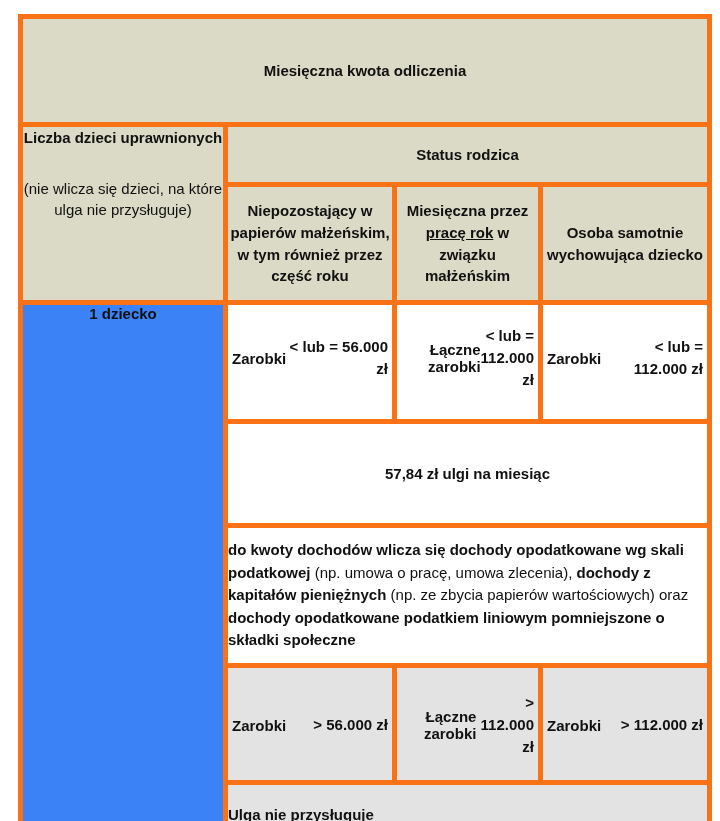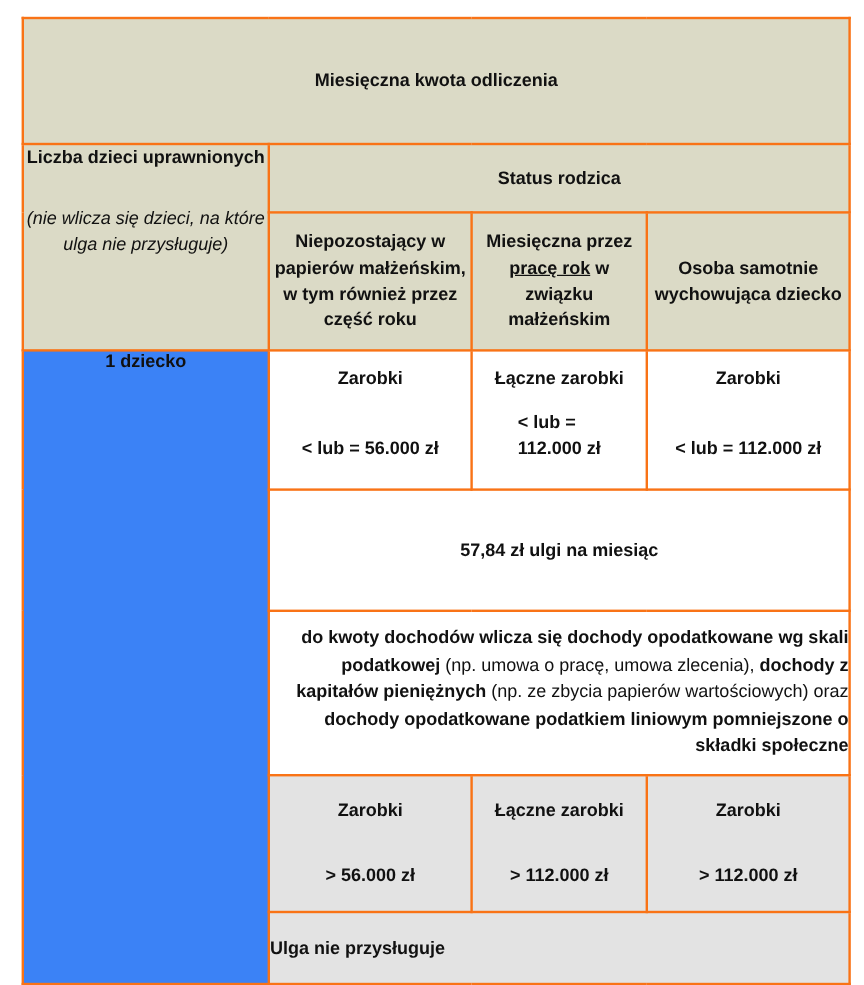--- a/index.html
+++ b/index.html
@@ -21,21 +21,21 @@
   table.tax-table {
     position: absolute;
     left: 18px;
     top: 14px;
     width: 689px;
     border-collapse: collapse;
     table-layout: fixed;
     border: 2px solid #56564e;
   }
   table.tax-table td {
-    border: 2px solid #f97316;
+    border: 5px solid #f97316;
     padding: 0;
     font-size: 15px;
     color: #111111;
   }
   .beige   { background: #dbdac6; }
   .leftbg  { background: #3b82f6; }
   .graybg  { background: #e3e3e3; }
   .whitebg { background: #ffffff; }
 
   .title-cell {
@@ -53,21 +53,20 @@
   .left-head .lh-title {
     font-weight: bold;
     line-height: 1.4;
     display: block;
   }
   .left-head .lh-note {
     display: block;
     margin-top: 30px;
     font-weight: normal;
     line-height: 1.4;
-    font-style: italic;
   }
   .status-cell {
     height: 55px;
     text-align: center;
     vertical-align: middle;
     font-weight: bold;
   }
   .colhead {
     height: 113px;
     text-align: center;
@@ -78,39 +77,39 @@
   }
   .colhead .u { text-decoration: underline; }
   .rowlabel-cell {
     vertical-align: top;
     text-align: center;
     font-weight: bold;
     padding-top: 38px;
   }
   .cellbox {
     display: flex;
-    flex-direction: column;
+    flex-direction: row;
     justify-content: space-between;
     align-items: center;
     box-sizing: border-box;
     font-weight: bold;
-    text-align: left;
+    text-align: right;
   }
   .cellbox .val { white-space: pre-line; line-height: 1.45; }
   .box-under { height: 114px; padding: 14px 4px 22px 4px; }
   .box-over  { height: 112px; padding: 20px 4px 18px 4px; }
   .relief-cell {
     height: 99px;
     text-align: center;
     vertical-align: middle;
     font-weight: bold;
   }
   .explain-cell {
     height: 135px;
-    text-align: right;
+    text-align: left;
     vertical-align: middle;
     padding: 0 18px;
     line-height: 1.5;
   }
   .explain-cell .b { font-weight: bold; }
   .norelief-cell {
     height: 58px;
     text-align: left;
     vertical-align: middle;
     font-weight: bold;

